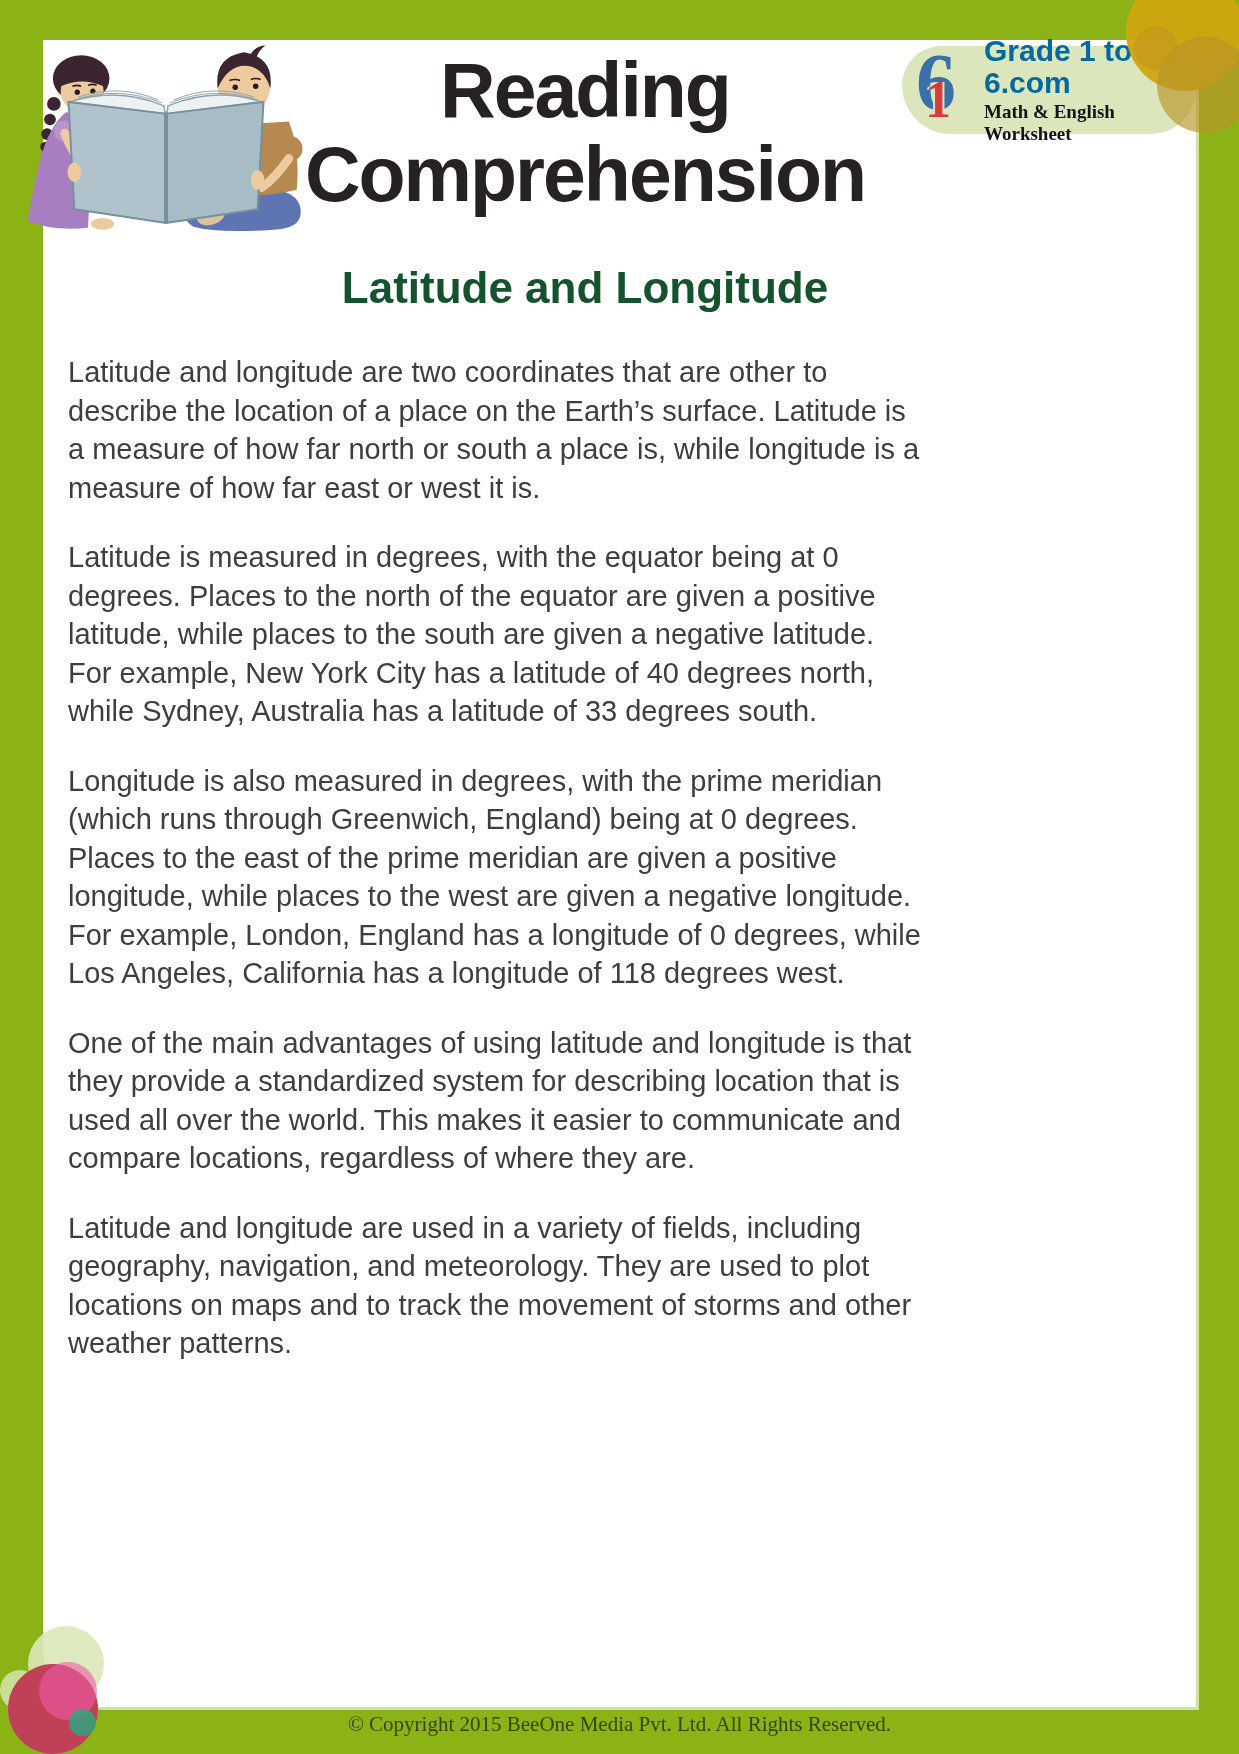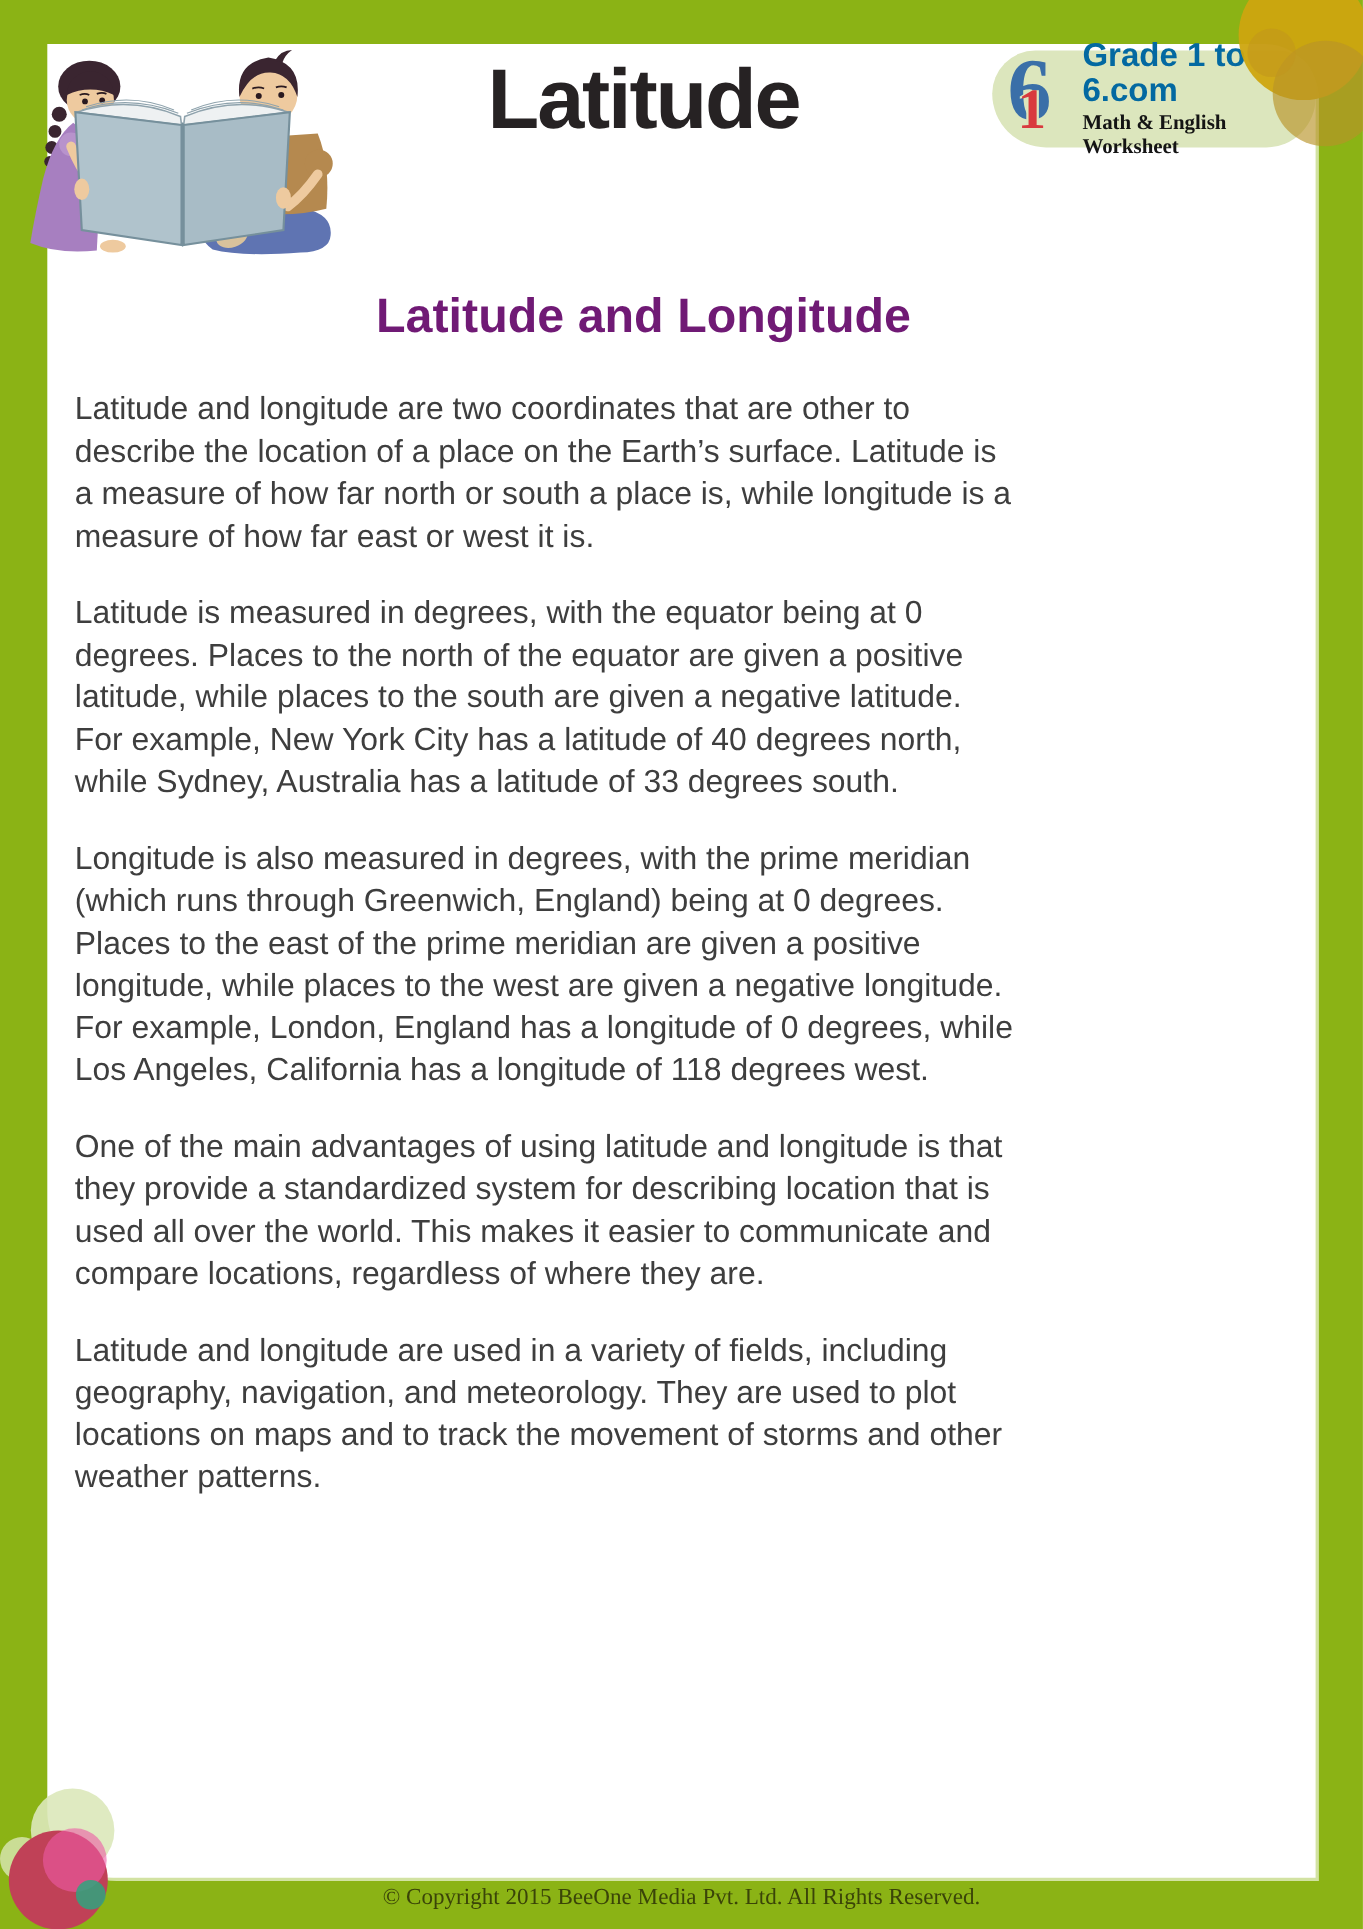--- a/index.html
+++ b/index.html
@@ -59,21 +59,21 @@
   .c-magenta{left:39px;top:1662px;width:58px;height:58px;background:#EC5AA5;opacity:.6;}
   .c-teal{left:69px;top:1709px;width:27px;height:27px;background:#2FA57E;opacity:.85;}
   
   .title-block{
     position:absolute;left:180px;top:48px;width:810px;
     text-align:center;color:#262223;
     font-weight:700;font-size:77px;line-height:84px;letter-spacing:-2px;
   }
   .subtitle{
     position:absolute;left:120px;top:262px;width:930px;
-    text-align:center;color:#701a75;
+    text-align:center;color:#14532d;
     font-weight:700;font-size:44px;line-height:1.2;letter-spacing:0;
   }
   
   .article{
     position:absolute;left:68px;top:353px;width:1090px;
     color:#3E3E3E;font-size:29px;line-height:38.5px;
   }
   .article p{margin:0 0 31px 0;white-space:pre-line;}
   
   .kids{position:absolute;left:10px;top:32px;}
@@ -154,21 +154,22 @@
       <path d="M250,63 Q208,49 168,66" stroke="#8FA3AD" stroke-width="1" fill="none"></path>
       <path d="M159,80 L60,68 L66,178 L159,192 Z" fill="#B0C3CC" stroke="#76909C" stroke-width="2"></path>
       <path d="M161,80 L260,68 L254,178 L161,192 Z" fill="#A8BCC6" stroke="#76909C" stroke-width="2"></path>
       <path d="M159,79 Q160,76 161,79 L161,192 Q160,195 159,192 Z" fill="#76909C"></path>
       <ellipse cx="66" cy="140" rx="7" ry="10" fill="#EECA9F"></ellipse>
       <ellipse cx="254" cy="148" rx="7" ry="10" fill="#EECA9F"></ellipse>
     </g>
   </svg>
 
   <div class="title-block">
-    <div>Latitude</div>
+    <div>Reading</div>
+    <div>Comprehension</div>
   </div>
   <div class="subtitle">Latitude and Longitude</div>
 
   <div class="article">
     <p>Latitude and longitude are two coordinates that are other to
 describe the location of a place on the Earth’s surface. Latitude is
 a measure of how far north or south a place is, while longitude is a
 measure of how far east or west it is.</p>
     <p>Latitude is measured in degrees, with the equator being at 0
 degrees. Places to the north of the equator are given a positive

